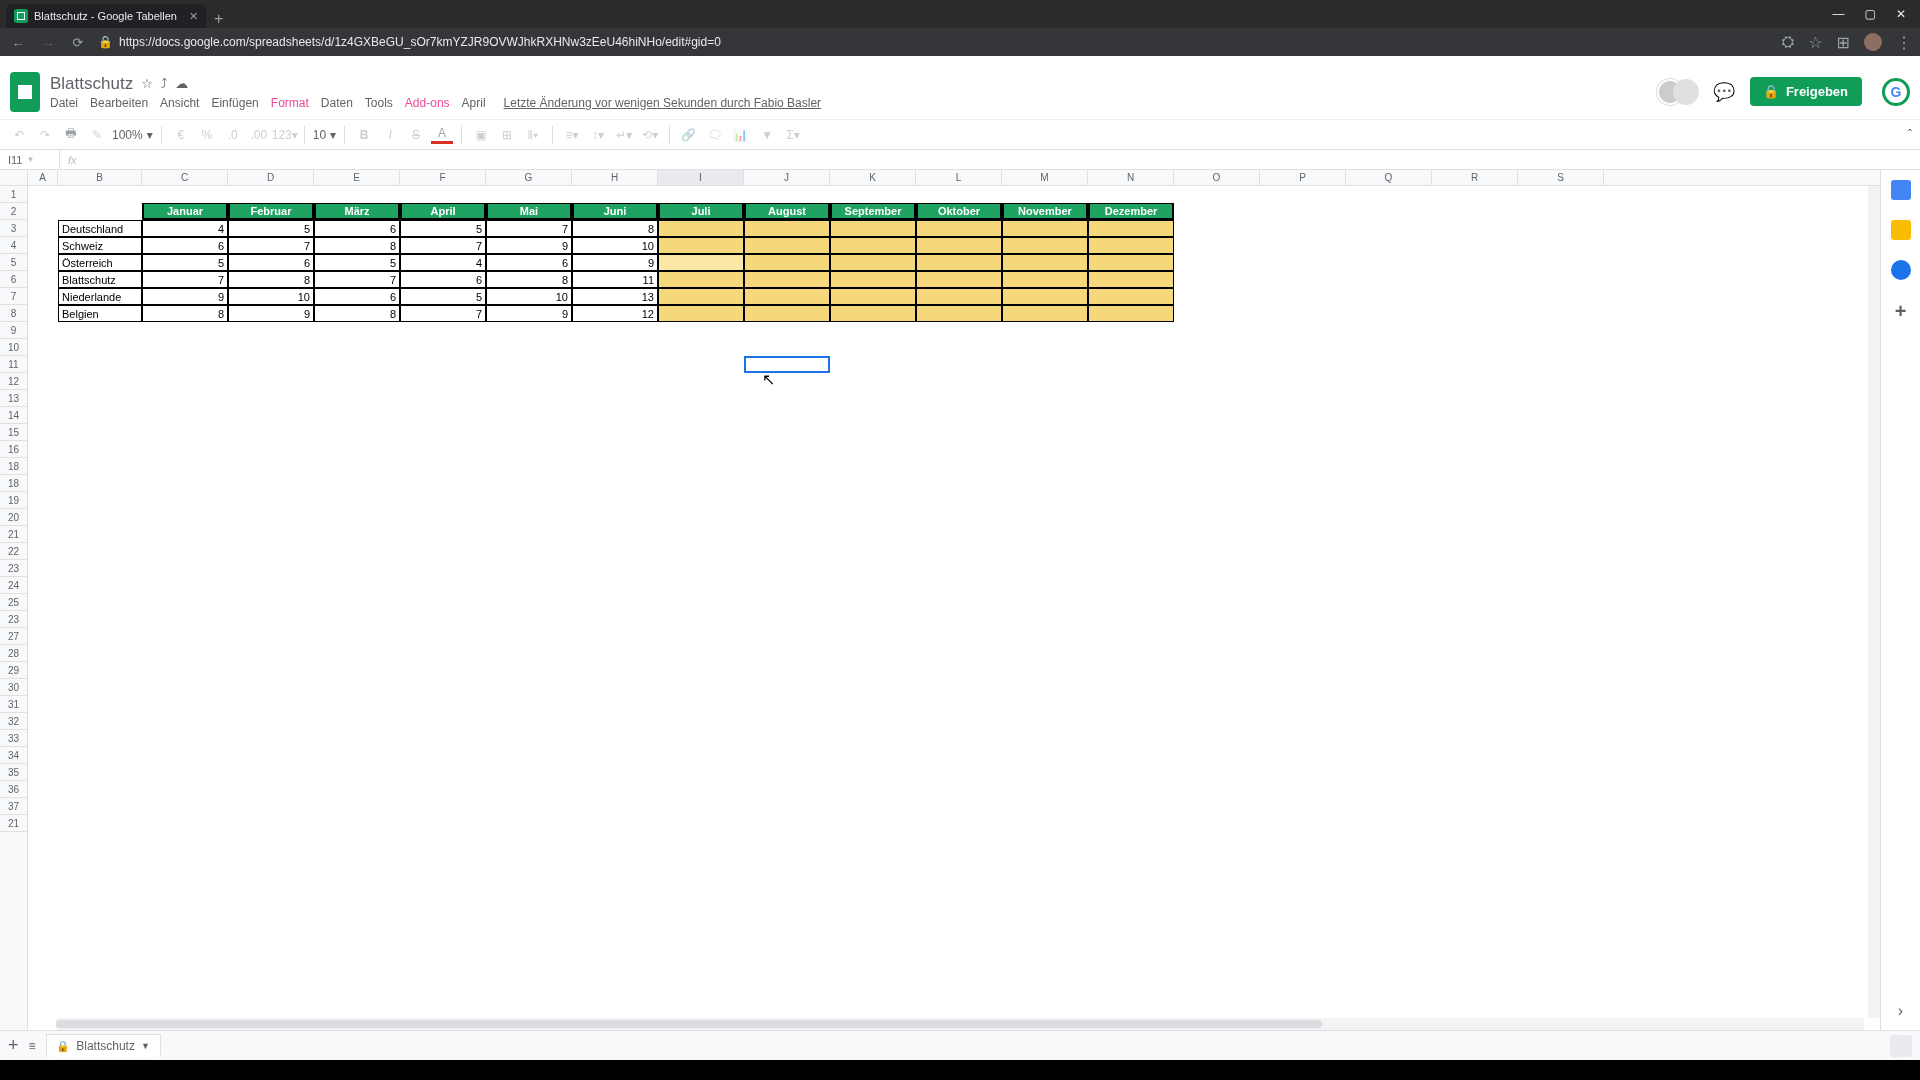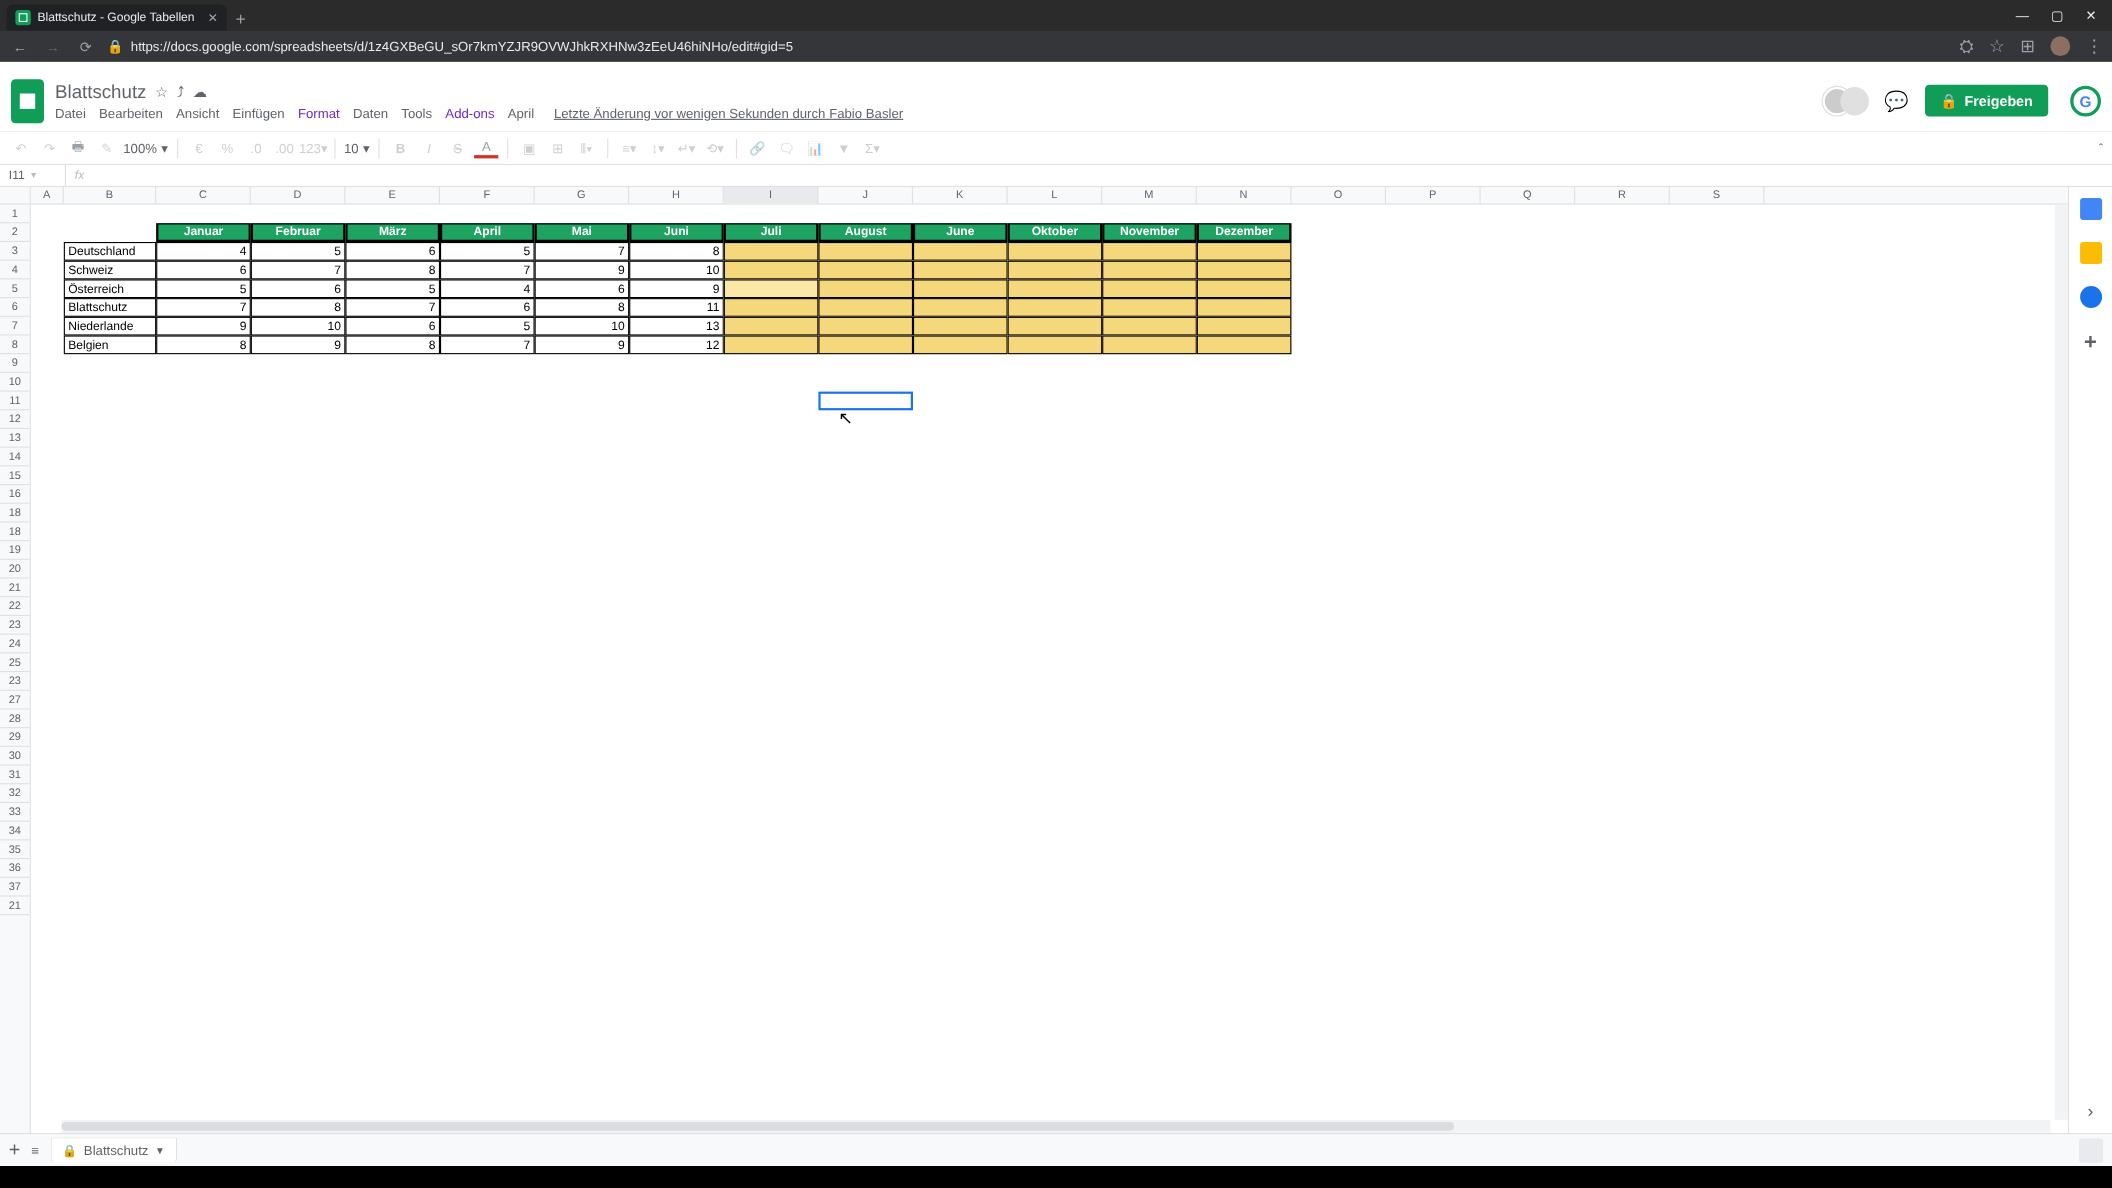--- a/index.html
+++ b/index.html
@@ -23,21 +23,21 @@
 
   
   .docs-hdr { height: 64px; display: flex; align-items: center; padding: 8px 10px 0 10px; border-bottom: 1px solid #eee; }
   .sheets-logo { width: 30px; height: 40px; background: #0f9d58; border-radius: 4px; position: relative; margin-right: 10px; display:flex; align-items:center; justify-content:center;}
   .sheets-logo::after { content:""; width:14px; height:14px; background:#fff; }
   .title-col { display: flex; flex-direction: column; }
   .title-row { display: flex; align-items: center; gap: 8px; }
   .doc-title { font-size: 17px; color: #5f6368; }
   .title-icn { color: #5f6368; font-size: 13px; }
   .menu-row { display: flex; gap: 12px; font-size: 12px; color: #5f6368; padding-top: 2px; align-items: center; }
-  .menu-item.dim { color: #6d28d9; }
+  .menu-item.dim { color: #ec4899; }
   .last-edit { text-decoration: underline; margin-left: 6px; }
   .hdr-right { margin-left: auto; display: flex; align-items: center; gap: 14px; }
   .presence { width: 26px; height: 26px; border-radius: 50%; background: #ccc; border: 2px solid #fff; box-shadow: 0 0 0 1px #ddd; }
   .presence2 { width: 26px; height: 26px; border-radius: 50%; background: #e0e0e0; margin-left: -10px; }
   .comment-icn { font-size: 18px; color: #5f6368; }
   .share-btn { background: #0f9d58; color: #fff; border-radius: 4px; padding: 7px 14px; font-size: 13px; font-weight: bold; display: flex; align-items: center; gap: 6px; }
   .acct { width: 28px; height: 28px; border-radius: 50%; border: 3px solid #0f9d58; background: #fff; display:flex;align-items:center;justify-content:center;color:#4285f4;font-weight:bold;font-size:14px; margin-left:6px;}
 
   
   .toolbar { height: 30px; border-bottom: 1px solid #e0e0e0; display: flex; align-items: center; padding: 0 8px; gap: 4px; color: #5f6368; font-size: 12px; }
@@ -115,21 +115,21 @@
       <span>▢</span>
       <span>✕</span>
     </div>
   </div>
   <div class="addr-row">
     <div class="nav-icn">←</div>
     <div class="nav-icn" style="opacity:.4">→</div>
     <div class="nav-icn">⟳</div>
     <div class="addr-bar">
       <span style="color:#9aa0a6">🔒</span>
-      <span class="url">https://docs.google.com/spreadsheets/d/1z4GXBeGU_sOr7kmYZJR9OVWJhkRXHNw3zEeU46hiNHo/edit#gid=5</span>
+      <span class="url">https://docs.google.com/spreadsheets/d/1z4GXBeGU_sOr7kmYZJR9OVWJhkRXHNw3zEeU46hiNHo/edit#gid=0</span>
     </div>
     <div class="right-icons">
       <span>⛭</span>
       <span>☆</span>
       <span>⊞</span>
       <div class="avatar-sm"></div>
       <span>⋮</span>
     </div>
   </div>
 </div>
@@ -318,21 +318,21 @@
           <div class="cell cA" style="width: 30px;"></div>
           <div class="cell cB" style="width: 84px;"></div>
           <div class="cell cstd dt-hdr" style="width: 86px;">Januar</div>
           <div class="cell cstd dt-hdr" style="width: 86px;">Februar</div>
           <div class="cell cstd dt-hdr" style="width: 86px;">März</div>
           <div class="cell cstd dt-hdr" style="width: 86px;">April</div>
           <div class="cell cstd dt-hdr" style="width: 86px;">Mai</div>
           <div class="cell cstd dt-hdr" style="width: 86px;">Juni</div>
           <div class="cell cstd dt-hdr" style="width: 86px;">Juli</div>
           <div class="cell cstd dt-hdr" style="width: 86px;">August</div>
-          <div class="cell cstd dt-hdr" style="width: 86px;">June</div>
+          <div class="cell cstd dt-hdr" style="width: 86px;">September</div>
           <div class="cell cstd dt-hdr" style="width: 86px;">Oktober</div>
           <div class="cell cstd dt-hdr" style="width: 86px;">November</div>
           <div class="cell cstd dt-hdr" style="width: 86px;">Dezember</div>
           <div class="cell cstd" style="width: 86px;"></div>
           <div class="cell cstd" style="width: 86px;"></div>
           <div class="cell cstd" style="width: 86px;"></div>
           <div class="cell cstd" style="width: 86px;"></div>
           <div class="cell cstd" style="width: 86px;"></div>
         </div>
         <div class="row">

